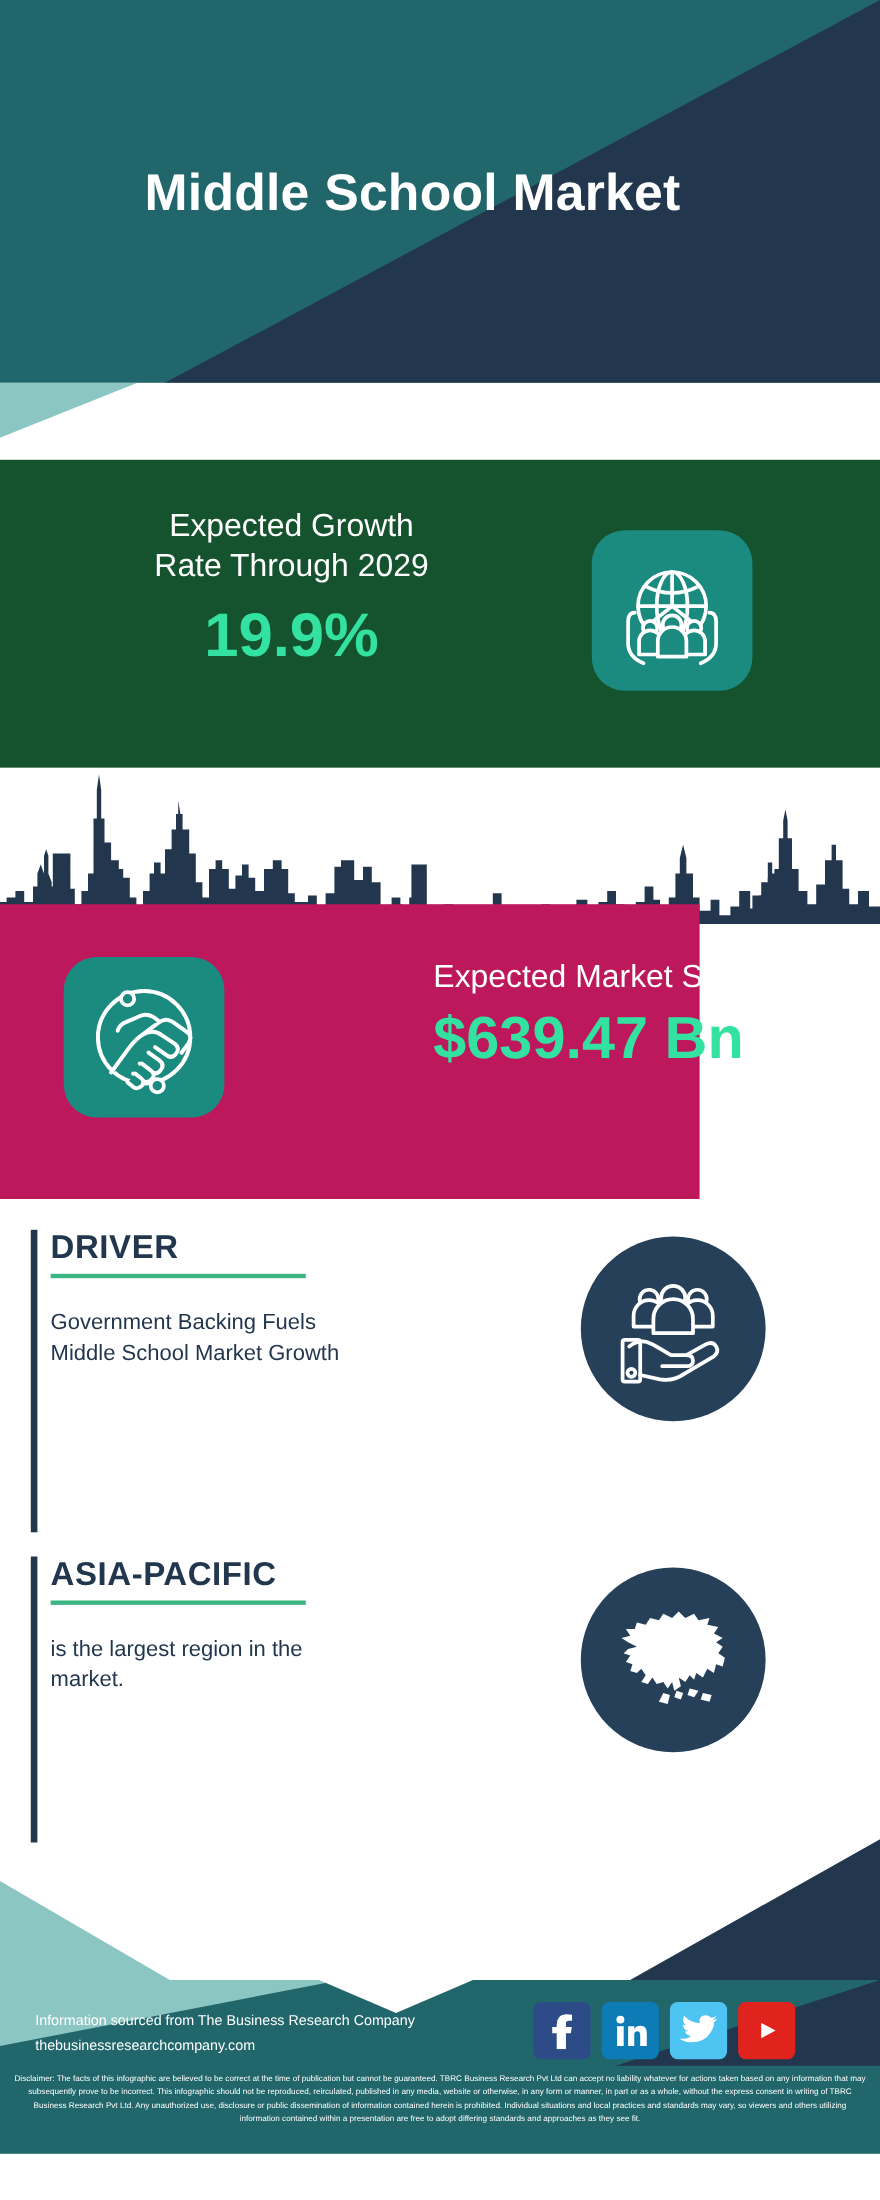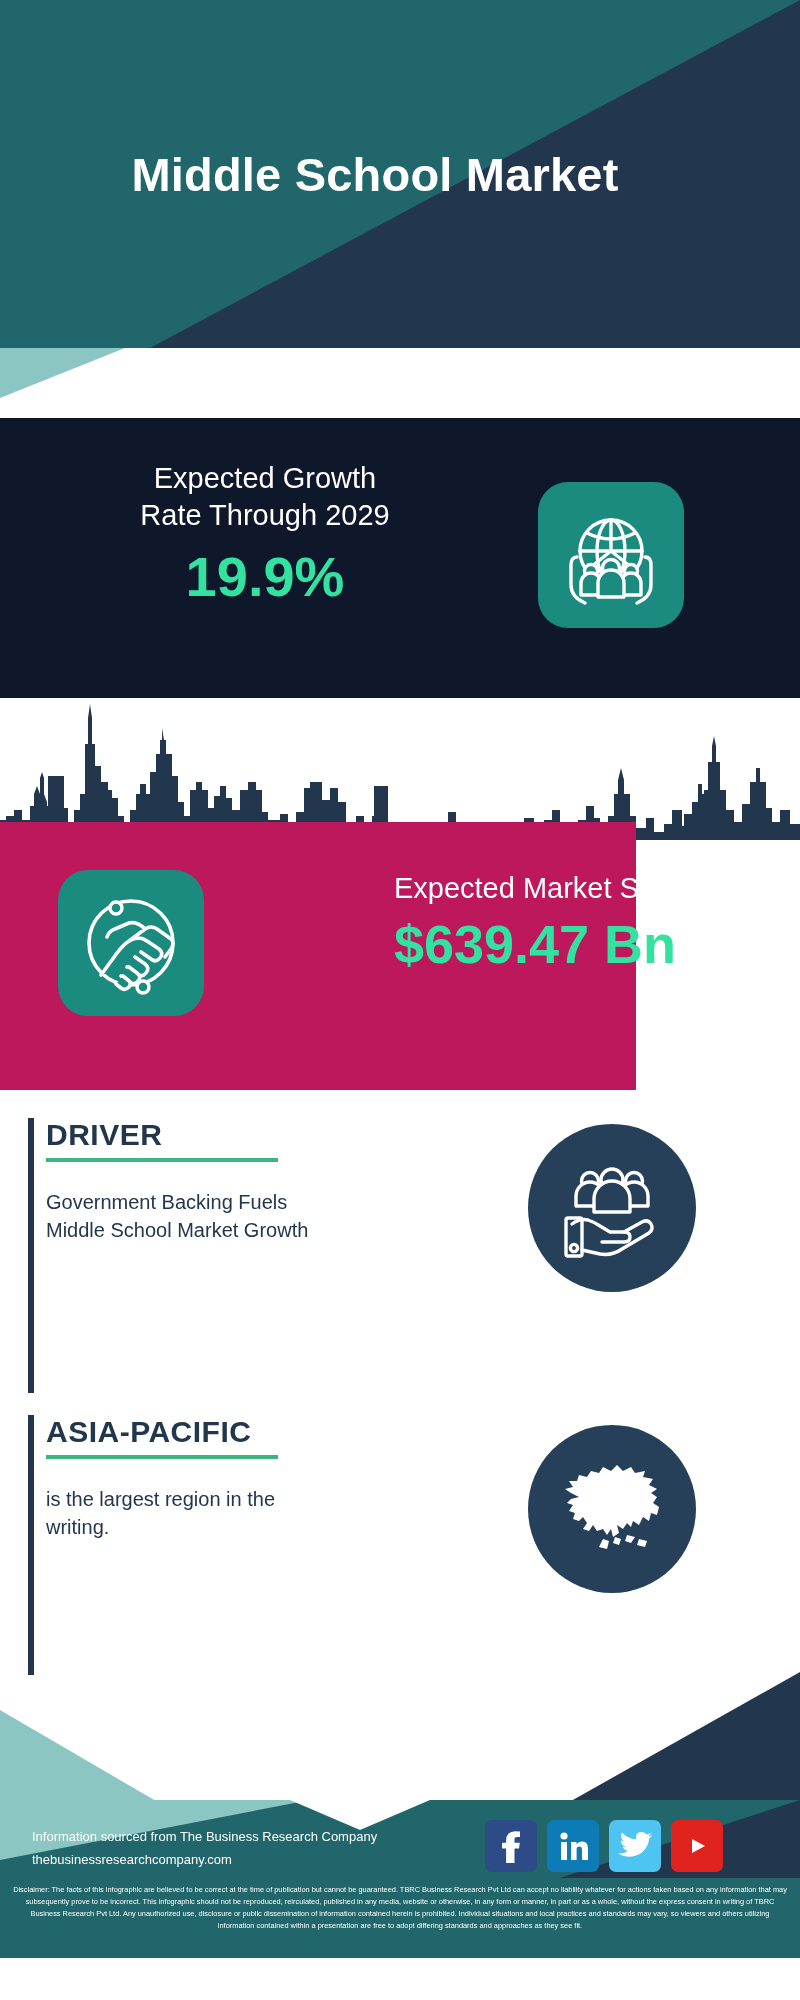--- a/index.html
+++ b/index.html
@@ -14,21 +14,21 @@
   .header-diag { position:absolute; inset:0; width:800px; height:348px; }
   .header-title { position:absolute; left:0; top:0; width:750px; height:348px;
                   display:flex; align-items:center; justify-content:center;
                   color:#ffffff; font-size:47px; font-weight:bold;
                   letter-spacing:0.2px; z-index:3; }
 
   .hdr-teal-tri { position:absolute; left:0; top:348px; width:800px; height:50px; z-index:2; }
 
   
   .growth { position:absolute; left:0; top:418px; width:800px; height:280px;
-            background:#0f172a; }
+            background:#14532d; }
   .growth-text { position:absolute; left:30px; top:42px; width:470px;
                  text-align:center; color:#ffffff; }
   .growth-label { font-size:29px; line-height:1.28; font-weight:400; }
   .growth-value { margin-top:14px; font-size:56px; font-weight:bold; color:#33e2a0;
                   line-height:1.05; }
 
   .icon-sq { position:absolute; width:146px; height:146px; border-radius:30px;
              background:#1b8b80; display:flex; align-items:center; justify-content:center; }
   .growth-icon { left:538px; top:64px; }
 
@@ -227,21 +227,21 @@
       </div>
     </div>
 
     <div class="block blk-region">
       <div class="bar"></div>
       <div class="body">
         <div class="block-title">ASIA-PACIFIC</div>
         <div class="title-rule"></div>
         <div class="block-desc">
           <div>is the largest region in the</div>
-          <div>writing.</div>
+          <div>market.</div>
         </div>
       </div>
       <div class="circ-icon">
         <svg width="118" height="100" viewBox="0 0 118 100">
           <path fill="#ffffff" d="M26 38 L18 40 L14 44 L20 46 L16 52 L22 54 L20 60 L26 62
             L30 58 L34 64 L30 70 L36 72 L40 66 L44 72 L50 70 L54 76 L58 70 L60 78 L66 74
             L64 66 L70 70 L74 64 L78 68 L80 62 L86 66 L90 58 L96 62 L98 54 L104 56 L106 48
             L100 44 L104 38 L98 34 L104 30 L96 26 L100 20 L90 18 L92 12 L82 14 L78 8
             L70 12 L64 6 L58 12 L50 8 L46 14 L38 12 L34 18 L26 16 L24 22 L16 22 L20 28
             L12 30 L18 34 Z"></path>

